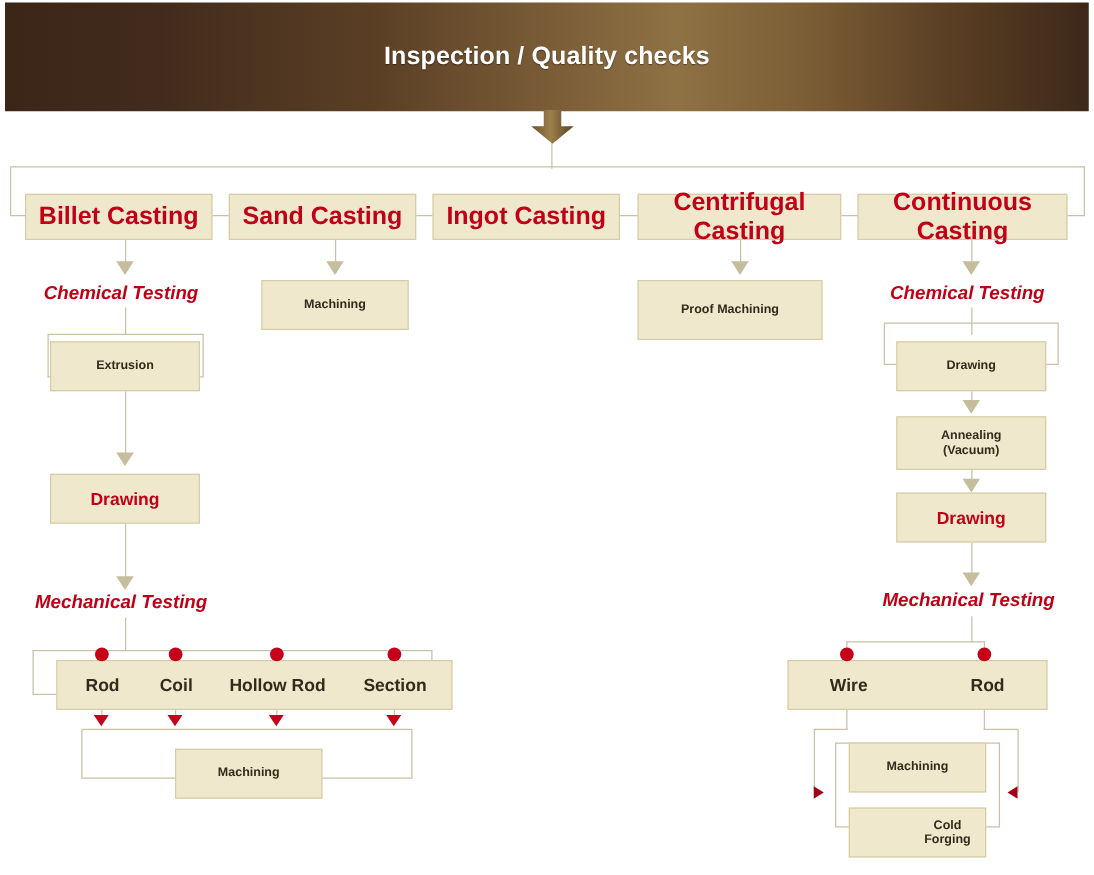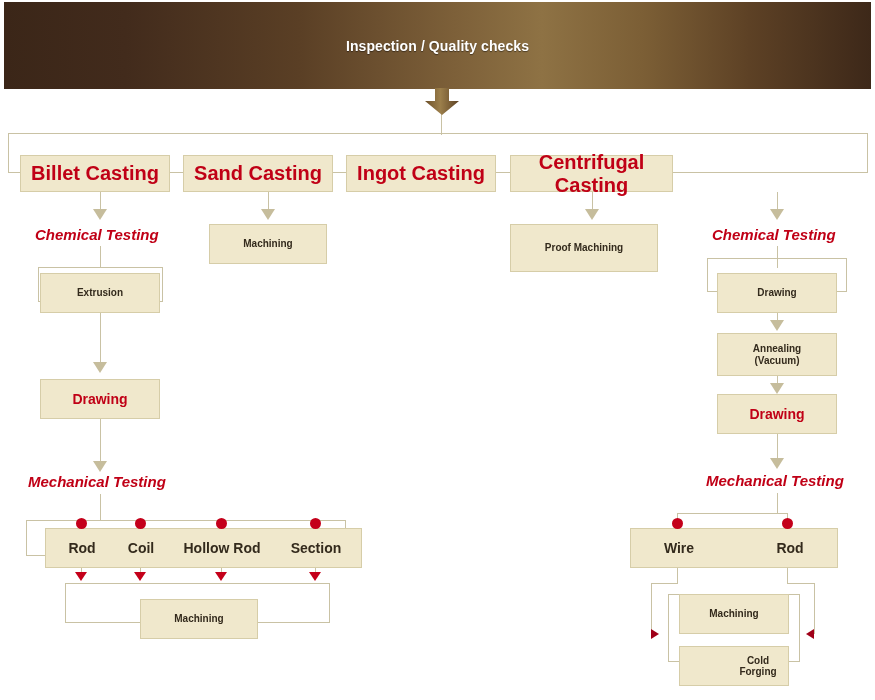--- a/index.html
+++ b/index.html
@@ -40,21 +40,21 @@
   .banner-line1 {
     color: #ffffff;
     font-size: 19.5px;
     font-weight: bold;
     letter-spacing: 0.1px;
     margin-bottom: 9px;
     text-shadow: 0 1px 1px rgba(0,0,0,.45);
   }
   .banner-line2 {
     color: #ffffff;
-    font-size: 14px;
+    font-size: 20px;
     font-weight: bold;
     letter-spacing: 0.1px;
     text-shadow: 0 1px 1px rgba(0,0,0,.45);
   }
 
   
   .node {
     position: absolute;
     box-sizing: border-box;
     background: #f0e8cc;
@@ -211,20 +211,23 @@
   </div>
   <div class="node hdr" style="left:183px; top:155px; width:150px; height:37px;">
     <span>Sand Casting</span>
   </div>
   <div class="node hdr" style="left:346px; top:155px; width:150px; height:37px;">
     <span>Ingot Casting</span>
   </div>
   <div class="node hdr" style="left:510px; top:155px; width:163px; height:37px;">
     <span>Centrifugal Casting</span>
   </div>
+  <div class="node hdr" style="left:686px; top:155px; width:168px; height:37px;">
+    <span>Continuous Casting</span>
+  </div>
 
   <div class="vline" style="left:100px; top:192px; height:21px;"></div>
   <div class="arrow-tan" style="left:93px; top:209px;"></div>
   <div class="caption" style="left:35px; top:226px;">Chemical Testing</div>
 
   <div class="vline" style="left:100px; top:246px; height:22px;"></div>
   <div class="bracket" style="left:38px; top:267px; width:125px; height:35px;"></div>
   <div class="node plain" style="left:40px; top:273px; width:120px; height:40px;">
     <span>Extrusion</span>
   </div>

